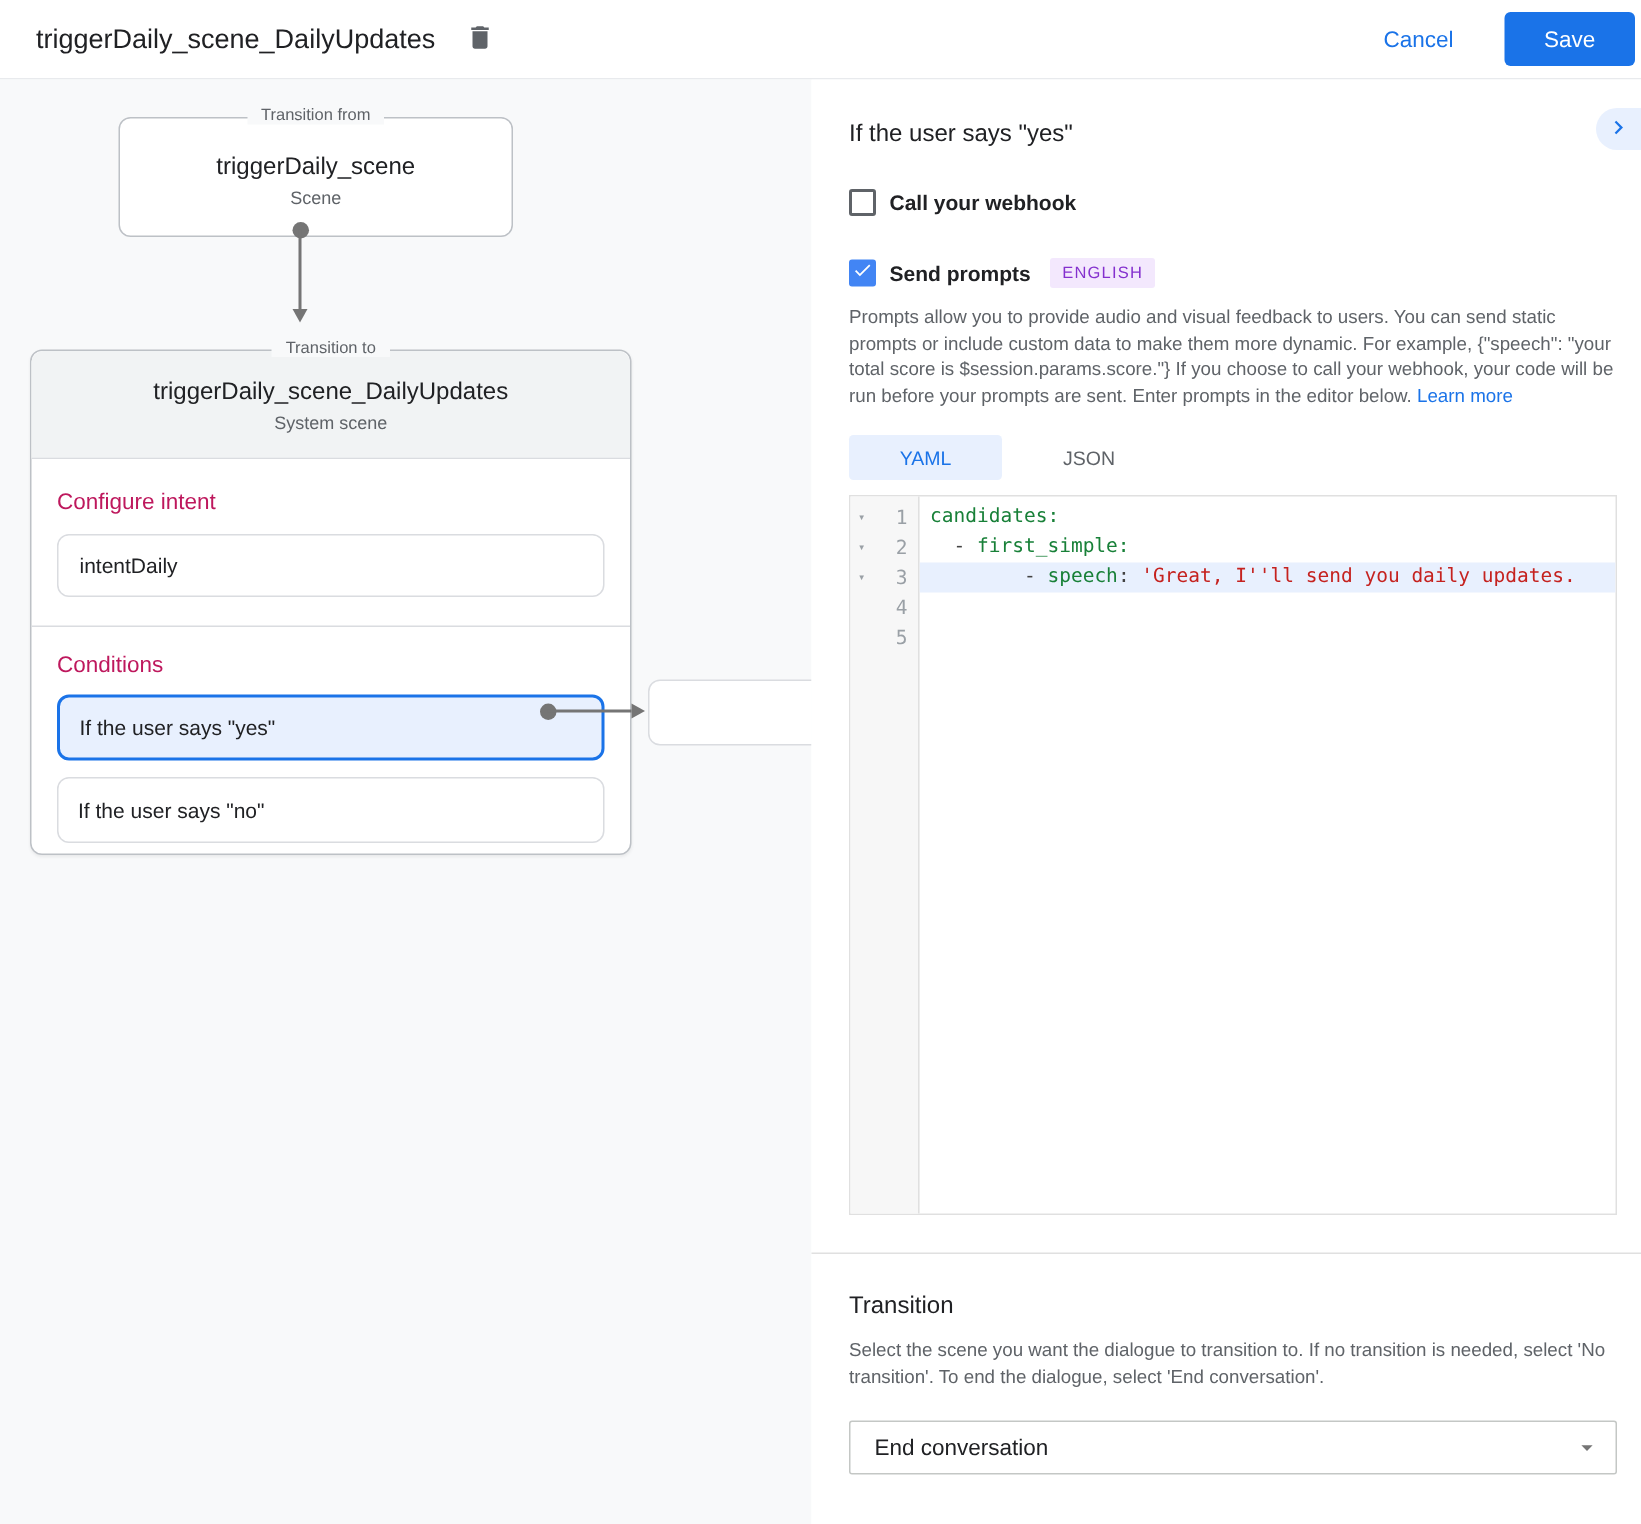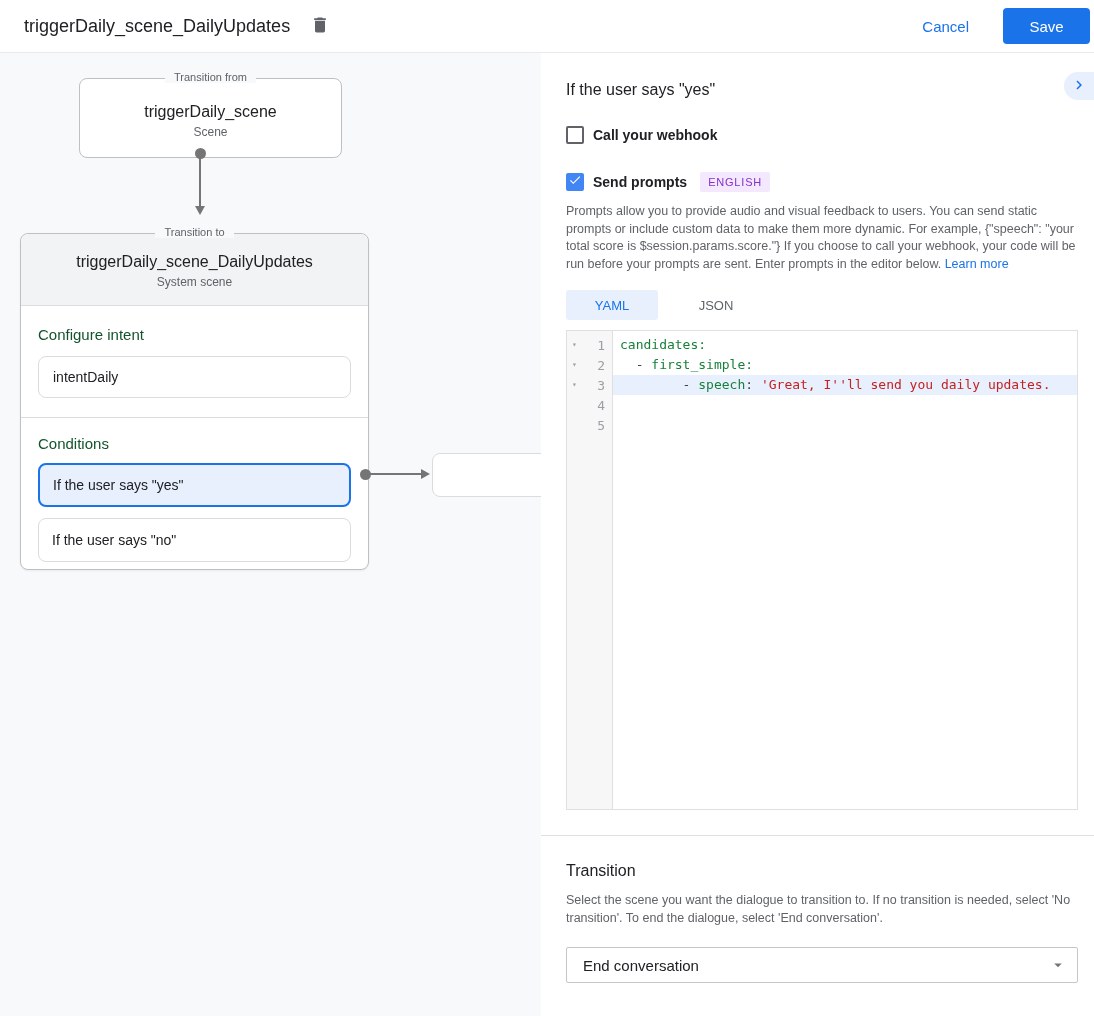--- a/index.html
+++ b/index.html
@@ -18,26 +18,26 @@
 
   
   .canvas { position:relative; width:541px; background:#f8f9fa; overflow:hidden; flex:none; }
   .node { position:absolute; background:#fff; border:1px solid #bdc1c6; border-radius:8px; }
   .legend { position:absolute; top:-8px; left:0; right:0; text-align:center; font-size:11px; color:#5f6368; pointer-events:none; }
   .legend span { background:#f8f9fa; padding:0 9px; }
   .from-node { left:79px; top:25px; width:263px; height:80px; text-align:center; }
   .from-node .node-title { font-size:16px; margin-top:24px; }
   .from-node .node-sub { font-size:12px; color:#5f6368; margin-top:4px; }
 
-  .to-card { left:20px; top:180px; width:349px; height:337px; box-shadow:0 1px 2px rgba(60,64,67,.08); }
+  .to-card { left:20px; top:180px; width:401px; height:337px; box-shadow:0 1px 2px rgba(60,64,67,.08); }
   .to-header { height:72px; background:#f1f3f4; border-bottom:1px solid #dadce0; border-radius:8px 8px 0 0; text-align:center; }
   .to-header .node-title { font-size:16px; padding-top:19px; }
   .to-header .node-sub { font-size:12px; color:#5f6368; margin-top:4px; }
   .to-body { padding:20px 17px 0 17px; }
-  .section-label { font-size:15px; color:#14532d; }
+  .section-label { font-size:15px; color:#be185d; }
   .intent-input { margin-top:13px; height:42px; border:1px solid #dadce0; border-radius:8px; display:flex; align-items:center; padding-left:14px; font-size:14px; background:#fff; cursor:text; }
   .card-divider { border:none; border-top:1px solid #dadce0; margin:19px -17px 0 -17px; }
   .cond-label { margin-top:17px; }
   .condition { margin-top:11px; height:44px; border:1px solid #dadce0; border-radius:8px; background:#fff; display:flex; align-items:center; padding-left:13px; font-size:14px; cursor:pointer; }
   .condition.selected { border:2px solid #1a73e8; background:#e8f0fe; }
   .target-box { left:432px; top:400px; width:120px; height:44px; border:1px solid #dadce0; background:#fff; border-radius:8px; position:absolute; }
 
   .edge-dot { position:absolute; width:11px; height:11px; border-radius:50%; background:#757575; }
   .edge-line { position:absolute; background:#757575; }
   .arrow-down { position:absolute; width:0; height:0; border-left:5px solid transparent; border-right:5px solid transparent; border-top:9px solid #757575; }
@@ -54,21 +54,21 @@
   .checkbox { width:18px; height:18px; border:2px solid #5f6368; border-radius:2px; background:#fff; flex:none; cursor:pointer; display:flex; align-items:center; justify-content:center; }
   .checkbox.checked { border-color:#4285f4; background:#4285f4; color:#fff; }
   .check-label { margin-left:9px; font-size:14px; font-weight:700; color:#202124; }
   .lang-badge { margin-left:13px; background:#f3e8fd; color:#8430ce; font-size:11px; font-weight:500; letter-spacing:.8px; padding:4px 8px; border-radius:2px; }
 
   .description { margin-top:11px; width:512px; font-size:12.5px; line-height:17.5px; color:#5f6368; }
   .learn-more { color:#1a73e8; text-decoration:none; cursor:pointer; }
 
   .tabs { margin-top:17px; display:flex; }
   .tab { height:30px; display:flex; align-items:center; justify-content:center; font-size:13px; font-weight:500; color:#5f6368; cursor:pointer; border-radius:3px; }
-  .tab-yaml { width:92px; }
+  .tab-yaml { width:102px; }
   .tab-json { width:116px; }
   .tab.active { background:#e8f0fe; color:#1a73e8; }
 
   .editor { margin-top:10px; width:512px; height:480px; border:1px solid #e0e0e0; display:flex; font-family:"DejaVu Sans Mono","Liberation Mono",monospace; font-size:13px; }
   .gutter { width:46px; background:#f7f7f7; border-right:1px solid #e0e0e0; padding-top:4px; flex:none; }
   .gutter-row { height:20px; display:flex; align-items:center; }
   .fold { width:15px; text-align:center; font-size:8px; color:#9aa0a6; cursor:pointer; line-height:20px; }
   .lnum { flex:1; text-align:right; padding-right:7px; color:#9aa0a6; }
   .code { flex:1; padding-top:4px; overflow:hidden; cursor:text; }
   .code-row { height:20px; line-height:20px; white-space:pre; padding-left:7px; }

